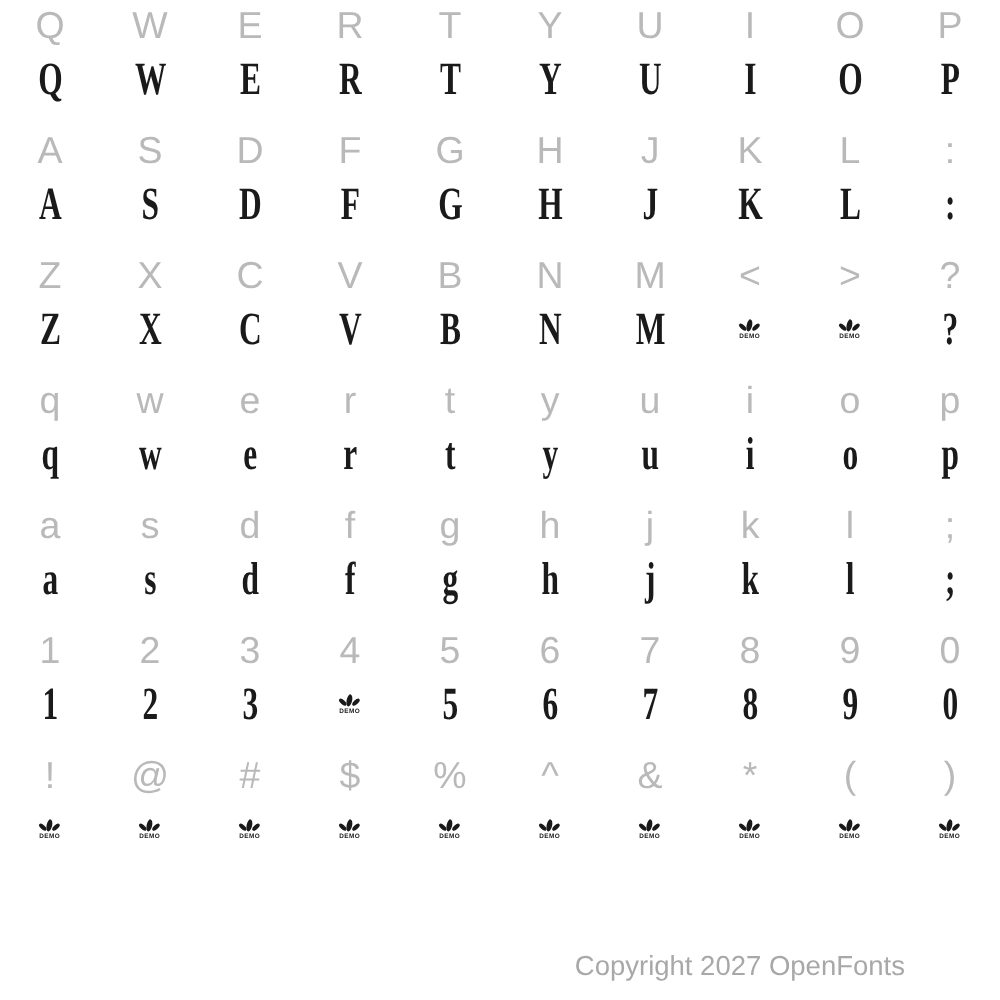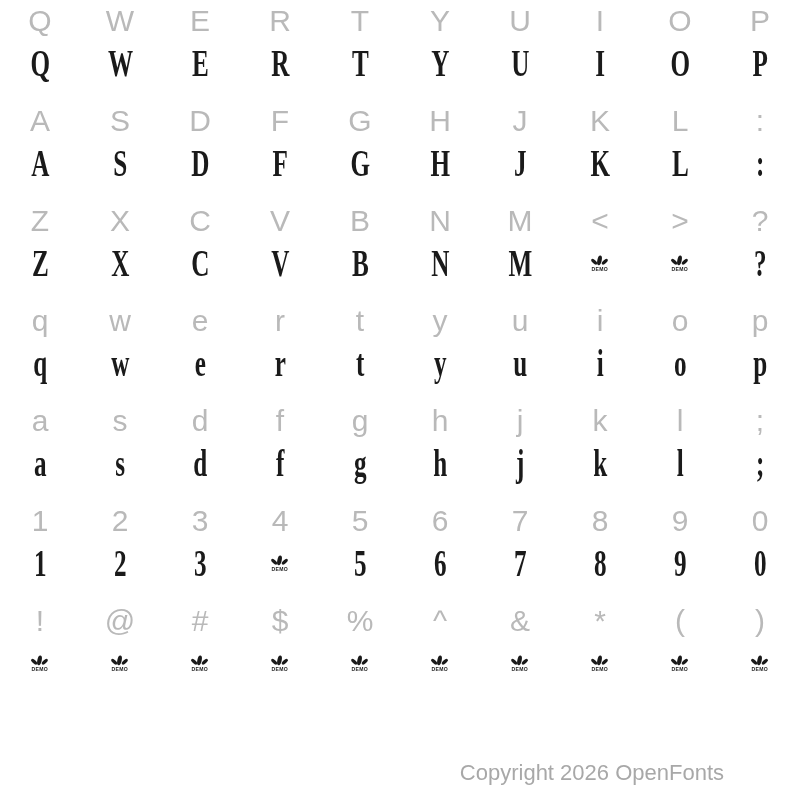--- a/index.html
+++ b/index.html
@@ -664,13 +664,13 @@
                 <ellipse cx="19.5" cy="11" rx="2.5" ry="5.2" transform="rotate(48 19.5 11)"></ellipse>
               </g>
             </svg>
             <span class="demo-label">DEMO</span>
           </span>
         </div>
       </div>
     </div>
   </div>
 
-<div class="footer-copyright">Copyright 2026 OpenFonts</div>
+<div class="footer-copyright">Copyright 2027 OpenFonts</div>
 
 </body></html>

